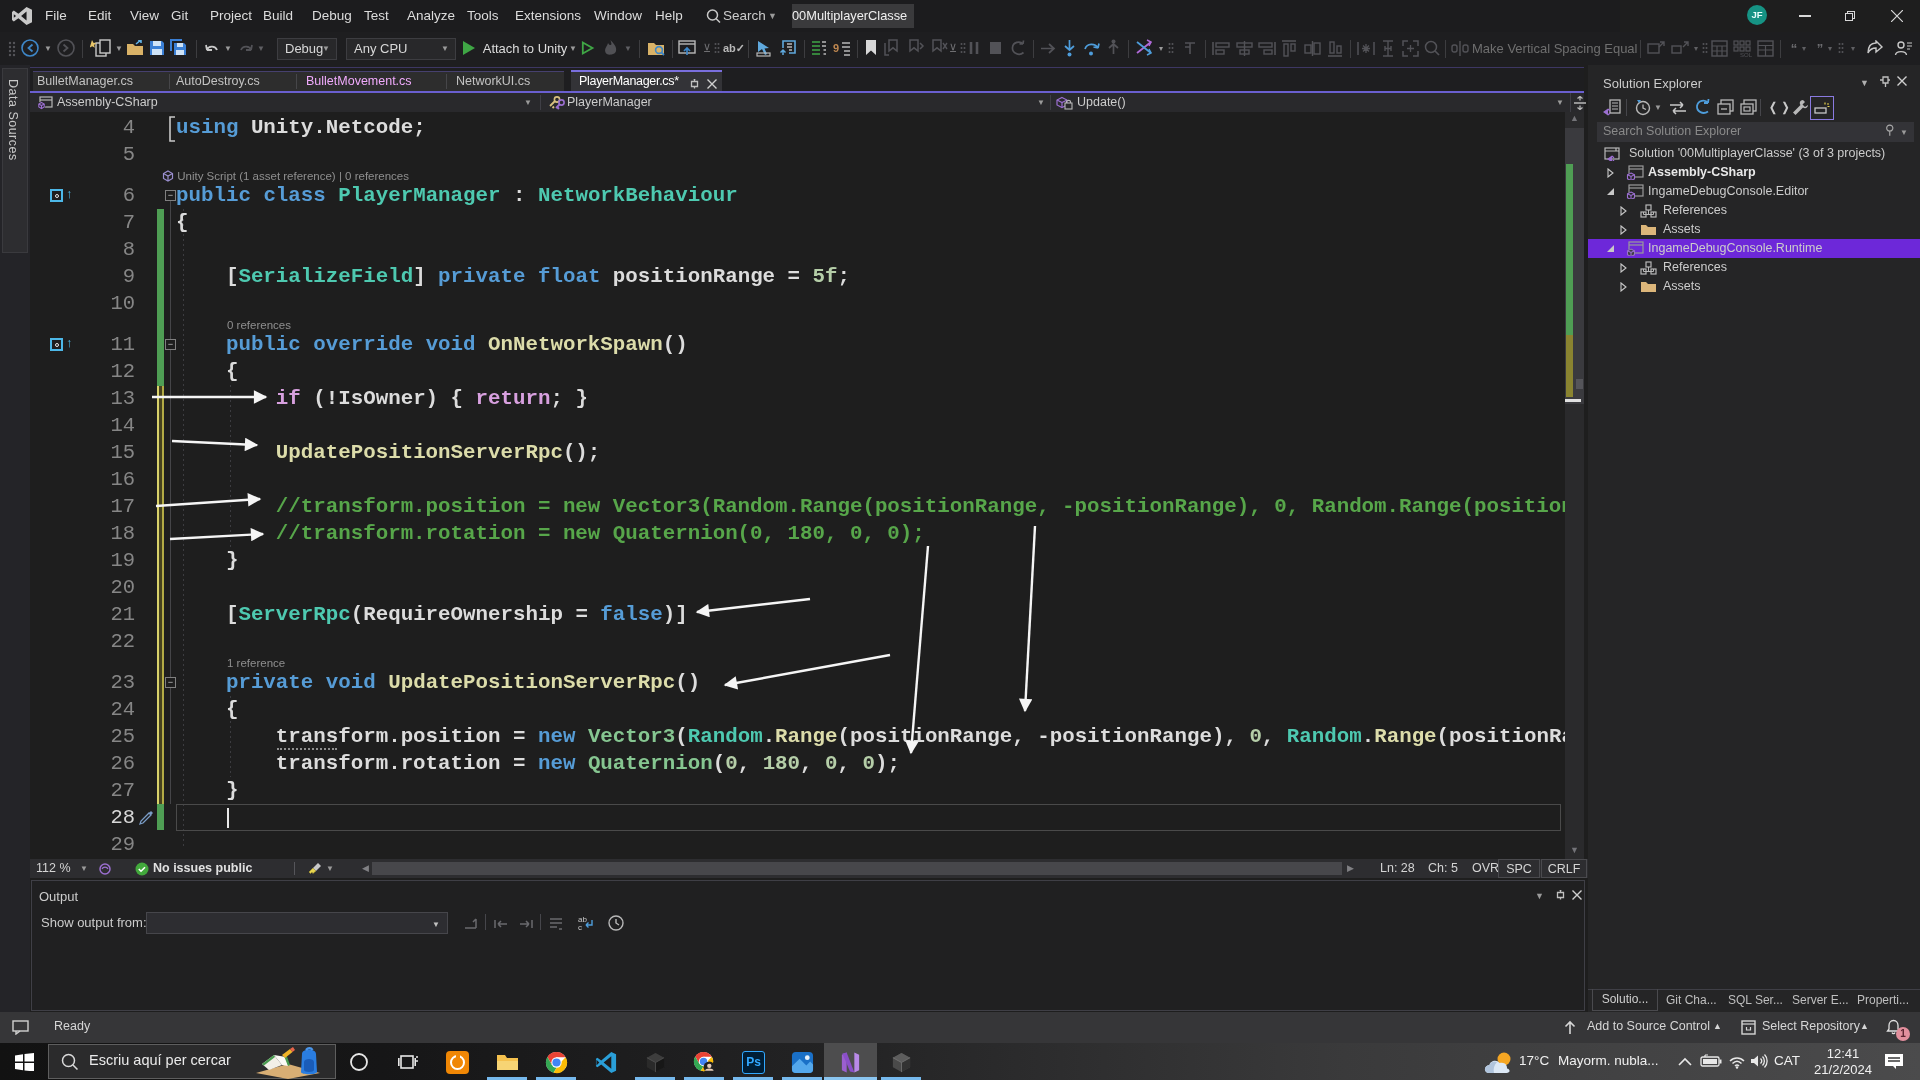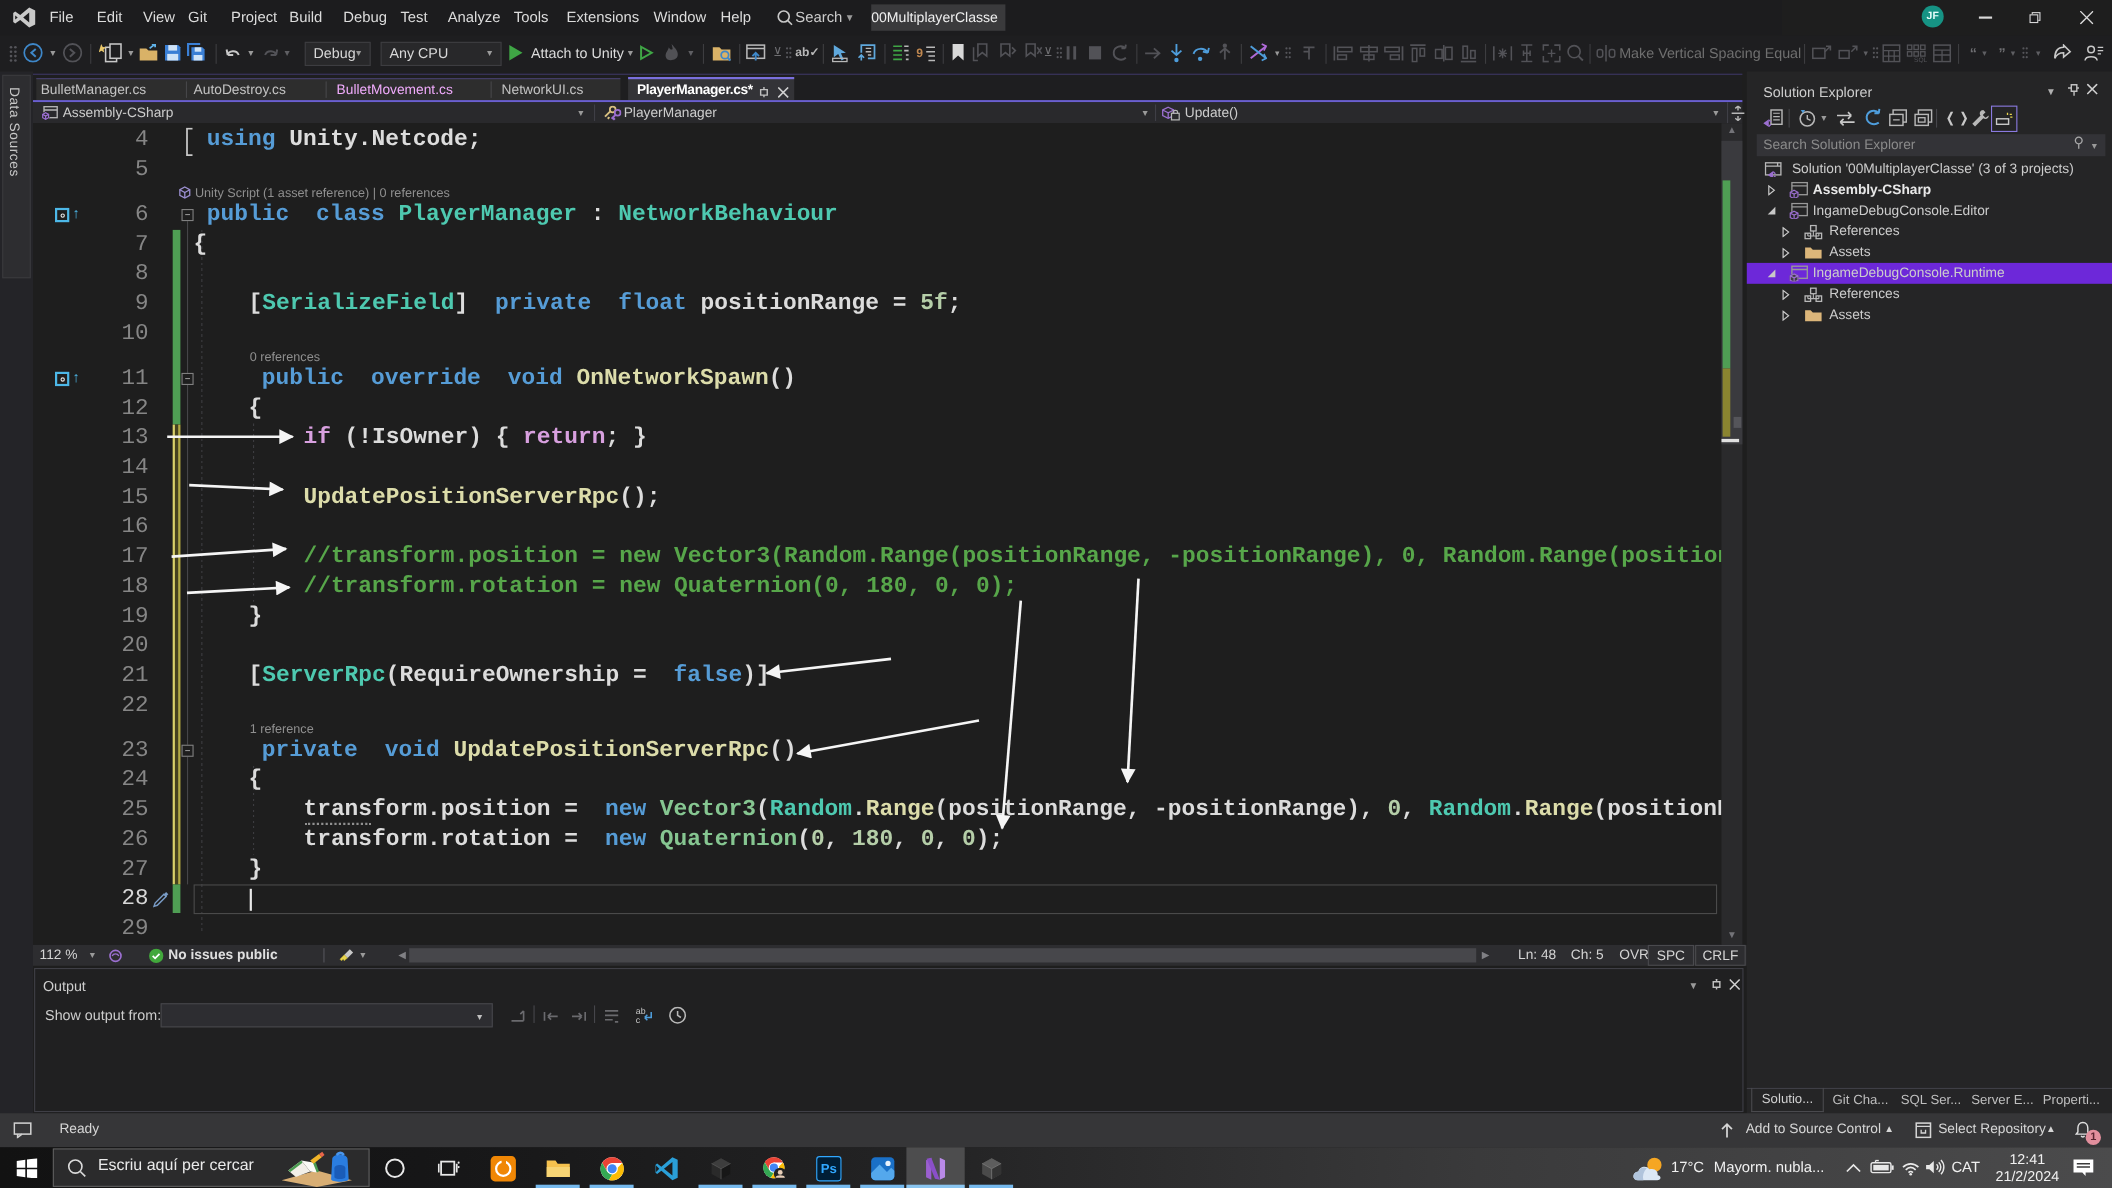--- a/index.html
+++ b/index.html
@@ -13,34 +13,34 @@
   
   #toolbar { left:0; top:32px; width:1920px; height:33px; background:#1e1e20; }
   .tsep { position:absolute; top:8px; width:1px; height:18px; background:#3d3d40; }
   .ticon { position:absolute; top:0; height:33px; line-height:33px; color:#b8b8b8; font-size:15px; text-align:center; }
   .gicon { color:#6f6f72; }
   .combo { position:absolute; top:6px; height:22px; background:#28282a; border:1px solid #3d3d41; color:#d8d8d8; font-size:13px; line-height:20px; padding-left:7px; }
   .combo .car { position:absolute; right:6px; color:#9a9a9a; font-size:8px; line-height:20px; }
   
   #tabstrip { left:30px; top:65px; width:1554px; height:28px; background:#1e1e20; }
   .tab { position:absolute; top:6px; height:20px; background:#2d2d2d; border-top:1px solid #46406e; color:#c3c3c3; font-size:12.5px; line-height:19px; text-align:center; }
-  #tabactive { position:absolute; top:5px; height:21px; background:#333337; border-top:2px solid #7a6fde; color:#ffffff; font-size:12.5px; letter-spacing:-0.3px; line-height:18px; font-weight:bold; }
+  #tabactive { position:absolute; top:5px; height:21px; background:#333337; border-top:2px solid #7a6fde; color:#ffffff; font-size:12.5px; letter-spacing:-0.3px; line-height:18px; font-weight:normal; }
   #wellline { left:30px; top:91px; width:1554px; height:2px; background:#6a5fd0; }
   
   #breadcrumb { left:30px; top:93px; width:1554px; height:19px; background:#29292c; color:#cccccc; font-size:12.5px; }
   
   #sidebar { left:0; top:65px; width:30px; height:947px; background:#242428; }
   #dstab { position:absolute; left:2px; top:3px; width:26px; height:185px; background:#2d2d30; border:1px solid #3a3a3e; }
   #dstab span { position:absolute; left:3px; top:10px; writing-mode:vertical-rl; color:#c8c8c8; font-size:12.5px; letter-spacing:0.5px; }
   
   #editor { left:30px; top:112px; width:1535px; height:747px; background:#1e1e1e; overflow:hidden; }
   .lnum { position:absolute; width:80px; text-align:right; color:#868686; font-family:"Liberation Mono", monospace; font-size:20.5px; line-height:27px; }
   .cline { position:absolute; left:146px; width:1389px; height:27px; white-space:pre; font-family:"Liberation Mono", monospace; font-size:20.8px; line-height:27px; font-weight:bold; color:#dcdcdc; overflow:hidden; }
   .lens { position:absolute; color:#8f8f8f; font-size:11.5px; line-height:14px; white-space:pre; }
-  .kw { color:#569cd6;margin-left:12px; } .ctl { color:#d8a0df; } .cls { color:#4ec9b0; }
+  .kw { color:#569cd6; } .ctl { color:#d8a0df; } .cls { color:#4ec9b0; }
   .st { color:#86c691; } .mth { color:#dcdcaa; } .num { color:#b5cea8; }
   .com { color:#57a64a; }
   
   #vscroll { left:1565px; top:112px; width:19px; height:747px; background:#2a2a2c; }
   
   #editorbar { left:30px; top:859px; width:1558px; height:19px; background:#2d2d30; color:#d4d4d4; font-size:12.5px; }
   
   #output { left:31px; top:880px; width:1554px; height:131px; background:#202021; border:1px solid #3f3f46; color:#cccccc; font-size:13px; }
   
   #solexp { left:1588px; top:65px; width:332px; height:947px; background:#252526; color:#cccccc; font-size:12.5px; }
@@ -557,21 +557,21 @@
     <span class="abs" style="left:123px;top:2px;font-weight:bold;color:#e0e0e0">No issues public</span>
     <div class="abs" style="left:264px;top:3px;width:1px;height:13px;background:#55555a"></div>
     <svg class="abs" style="left:278px;top:3px" width="15" height="14">
         <path d="M10 1 L13 4 L8 9 L5 6 Z" fill="#c8c8c8"></path>
         <path d="M5 6 L1 10 L2.5 11.5 L4 10 L5 11.5 L6.5 10 L8 9" fill="#e8d44d" stroke="#b8a830" stroke-width="0.5"></path>
       </svg>
     <span class="abs" style="left:296px;top:5px;color:#9a9a9a;font-size:8px">▼</span>
     <span class="abs" style="left:332px;top:4px;color:#808084;font-size:9px">◀</span>
     <div class="abs" style="left:342px;top:3px;width:970px;height:13px;background:#47474b"></div>
     <span class="abs" style="left:1317px;top:4px;color:#808084;font-size:9px">▶</span>
-    <span class="abs" style="left:1350px;top:2px">Ln: 48</span>
+    <span class="abs" style="left:1350px;top:2px">Ln: 28</span>
     <span class="abs" style="left:1398px;top:2px">Ch: 5</span>
     <span class="abs" style="left:1442px;top:2px">OVR</span>
     <div class="abs" style="left:1468px;top:0;width:42px;height:19px;border:1px solid #4a4a4e;text-align:center;line-height:18px">SPC</div>
     <div class="abs" style="left:1511px;top:0;width:46px;height:19px;border:1px solid #4a4a4e;text-align:center;line-height:18px">CRLF</div>
   </div>
   <div class="abs" id="output">
     <span class="abs" style="left:7px;top:8px">Output</span>
     <span class="abs" style="left:1503px;top:10px;color:#9a9a9a;font-size:9px">▼</span>
     <svg class="abs" style="left:1522px;top:9px" width="12" height="12">
         <path d="M4 1 L9 1 L9 7 L4 7 Z M9 4 L11 4 M4 4 L1 4 M1 2.5 L1 5.5" stroke="#c0c0c0" stroke-width="1.3" fill="none" transform="rotate(90 6 4.5)"></path>

